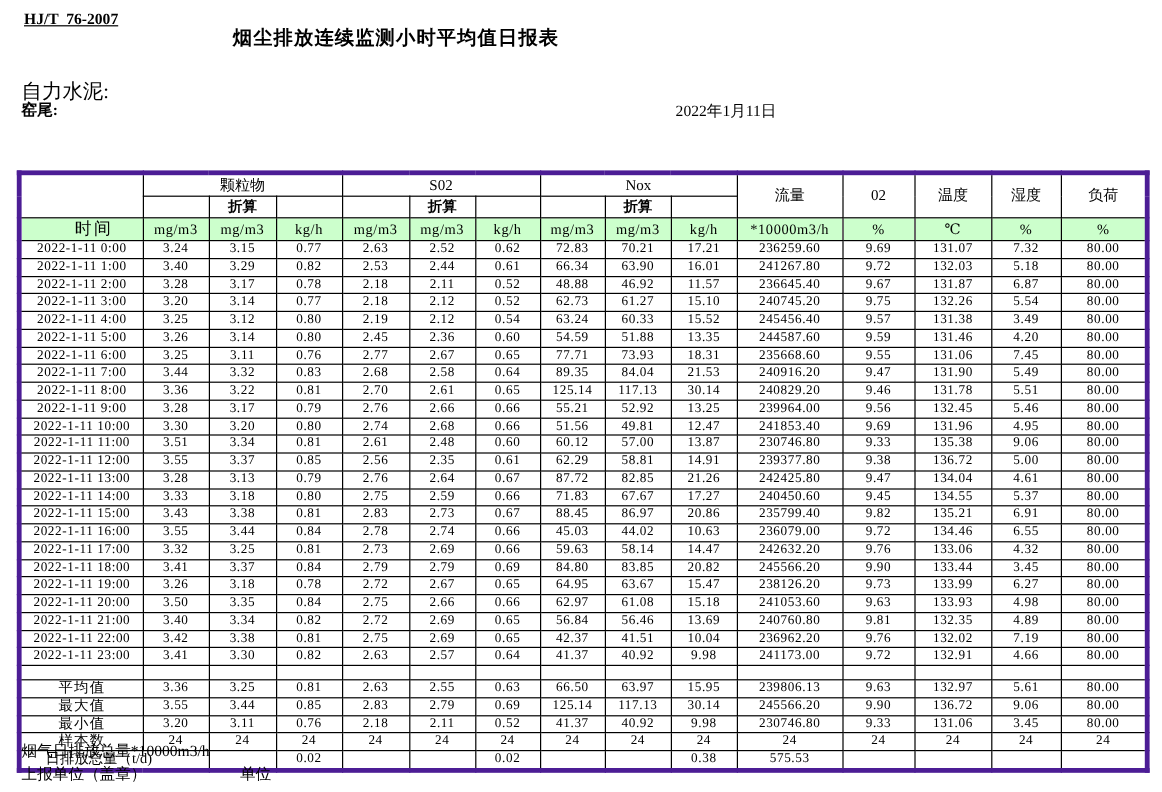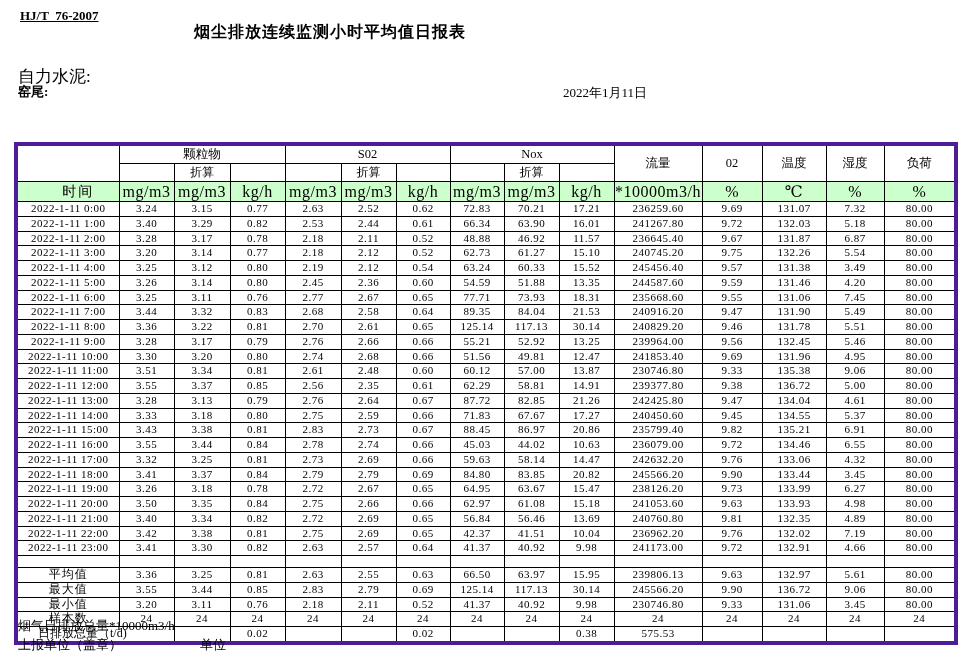--- a/index.html
+++ b/index.html
@@ -19,22 +19,22 @@
     border-collapse:collapse; table-layout:fixed;
     border:4px solid #4c1d95;
     margin-top:12px;
   }
   table.report td {
     border:1px solid #000; text-align:center; vertical-align:middle;
     padding:0; overflow:hidden; white-space:nowrap;
     font-size:11px; letter-spacing:0.5px;
   }
   tr.group-row td { height:15px; font-size:12.5px; letter-spacing:0; }
-  tr.conv-row  td { height:14px; font-size:12px;   letter-spacing:0; }
-  tr.units-row td { background:#ccffcc; height:18px; font-size:16px; }
+  tr.conv-row  td { height:14px; font-size:12px;   letter-spacing:0;font-weight:bold; }
+  tr.units-row td { background:#ccffcc; height:18px; font-size:12px; }
   tr.units-row td.time-h { font-size:14px; letter-spacing:2px;padding-left:20px; }
   tbody.data td   { height:13.75px; line-height:13.75px; }
   td.time-cell    { text-align:right; padding-right:9px; letter-spacing:0.3px; }
   tr.spacer-row td { height:11px; }
   tr.summary-row td { height:13px; }
   tr.summary-row td.label-cell { font-size:12px; letter-spacing:1px; }
   tr.total-row td { height:13px; }
   tr.total-row td.label-cell { text-align:left; padding-left:20px; font-size:12px; letter-spacing:0; }
 
   .flue-total  { position:absolute; left:18px; top:617px; font-size:13px; }

